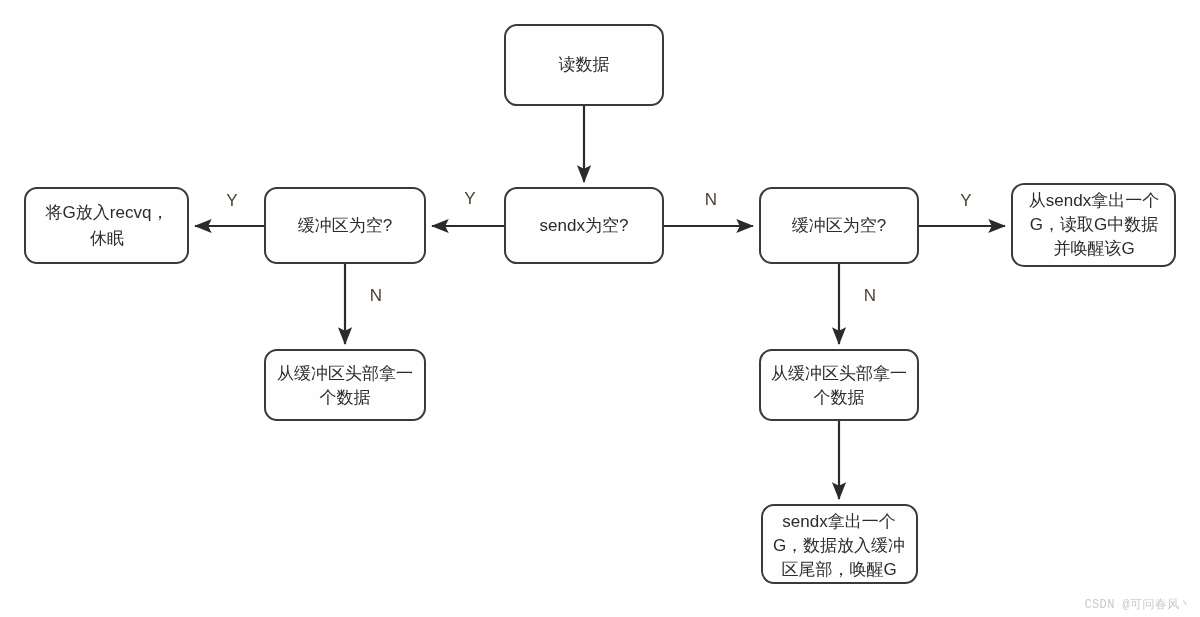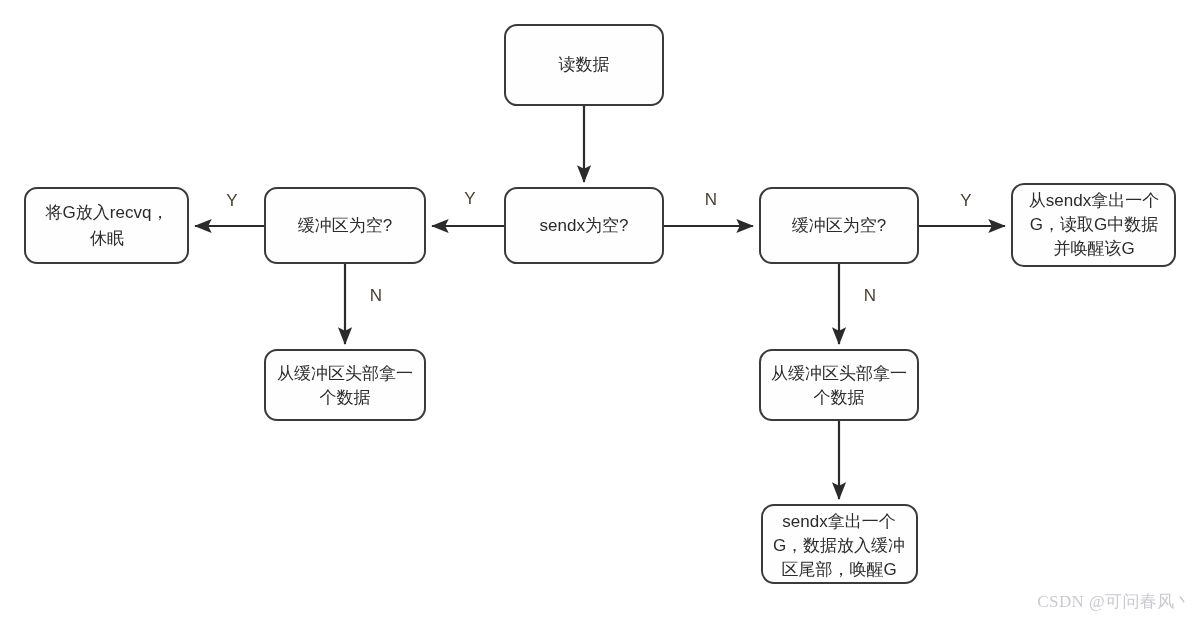--- a/index.html
+++ b/index.html
@@ -46,22 +46,22 @@
     fill: #4a4236;
     font-family: "Liberation Sans", "DejaVu Sans", sans-serif;
     font-size: 17px;
     text-anchor: middle;
     dominant-baseline: middle;
   }
   .watermark {
     position: absolute;
     right: 8px;
     bottom: 4px;
-    font-family: Liberation Serif, serif;
-    font-size: 17px;
+    font-family: Liberation Mono, monospace;
+    font-size: 12px;
     color: #c9c9cf;
     letter-spacing: 0.4px;
     user-select: none;
   }
 </style>
 </head>
 <body>
 
 <div id="canvas">
 

